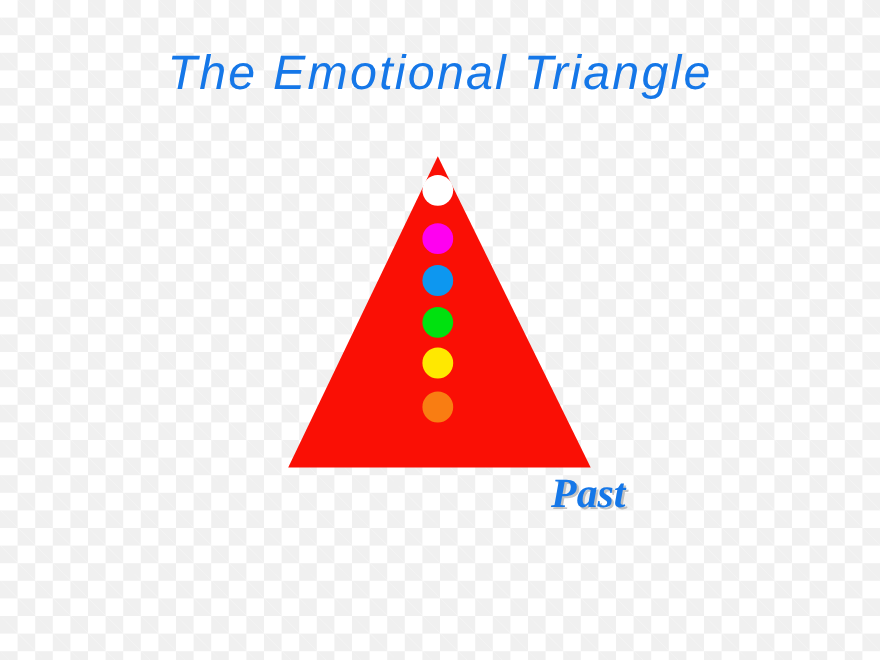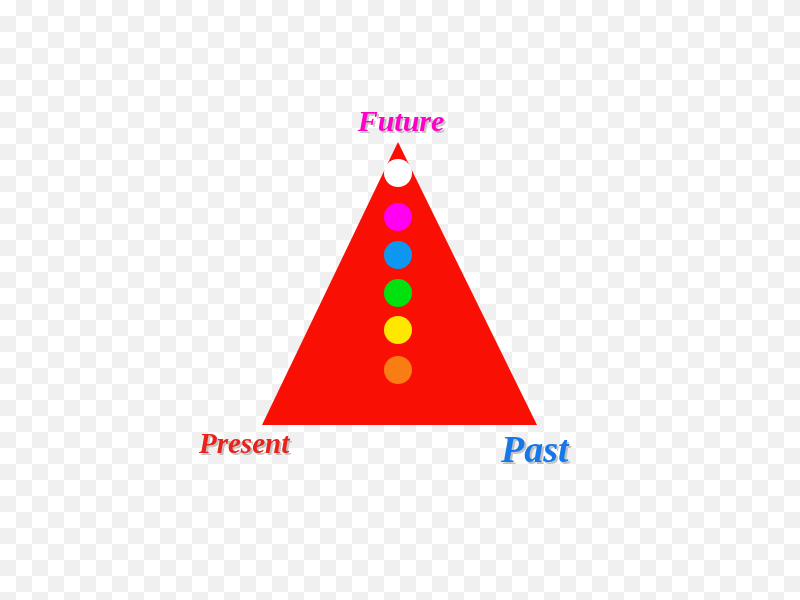--- a/index.html
+++ b/index.html
@@ -94,34 +94,33 @@
   .dot {
     position: absolute;
     border-radius: 50%;
   }
 </style>
 </head>
 <body>
 
 <div id="canvas">
 
+  <div class="title" style="color: rgb(21, 119, 232);">The  Emotional  Triangle</div>
 
   <div class="diagram">
 
     <svg class="triangle-svg" width="800" height="600">
       <polygon id="tri-poly" points="398,142 537,425 262,425" fill="#fa0f05"></polygon>
     </svg>
 
     <div class="dot" style="left: 384px; top: 159px; width: 28px; height: 28px; background: rgb(255, 255, 255);"></div>
     <div class="dot" style="left: 384px; top: 203px; width: 28px; height: 28px; background: rgb(255, 0, 240);"></div>
     <div class="dot" style="left: 384px; top: 241px; width: 28px; height: 28px; background: rgb(13, 151, 240);"></div>
     <div class="dot" style="left: 384px; top: 279px; width: 28px; height: 28px; background: rgb(0, 225, 15);"></div>
     <div class="dot" style="left: 384px; top: 316px; width: 28px; height: 28px; background: rgb(255, 232, 0);"></div>
     <div class="dot" style="left: 384px; top: 356px; width: 28px; height: 28px; background: rgb(249, 125, 18);"></div>
 
-    <div class="vertex-label vertex-future" style="color: rgb(255, 0, 200);">Future</div>
 
-    <div class="vertex-label vertex-present" style="color: rgb(232, 35, 27);">Present</div>
 
     <div class="vertex-label vertex-past" style="color: rgb(21, 119, 232);">Past</div>
 
   </div>
 </div>
 
 </body></html>

